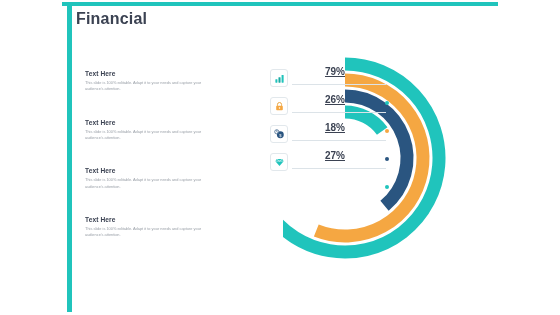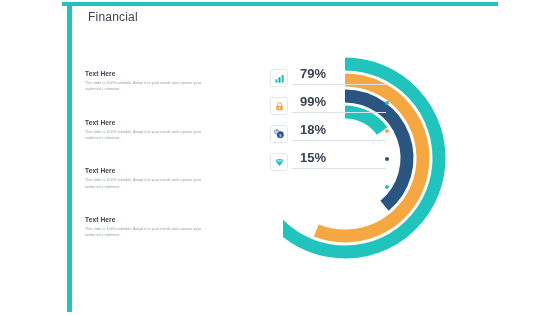--- a/index.html
+++ b/index.html
@@ -37,24 +37,24 @@
     left: 67px;
     top: 2px;
     width: 5px;
     height: 310px;
     background: #20C4BC;
   }
 
   
   .title {
     position: absolute;
-    left: 88px;
+    left: 76px;
     top: 10px;
-    font-size: 12px;
-    font-weight: normal;
+    font-size: 16px;
+    font-weight: bold;
     color: #3B4252;
     letter-spacing: 0.2px;
     white-space: nowrap;
   }
 
   
   .text-col {
     position: absolute;
     left: 85px;
     top: 70px;
@@ -103,24 +103,25 @@
     display: flex;
     align-items: center;
     justify-content: center;
   }
   .lg-icon svg { display: block; }
   .lg-pct {
     position: absolute;
     left: 30px;
     top: 2px;
     width: 70px;
-    text-align: left;
-    font-size: 13px;
+    text-align: center;
+    font-size: 10px;
     font-weight: bold;
     color: #3B4252;
+    text-decoration: underline;
   }
   .lg-line {
     position: absolute;
     left: 22px;
     top: 20px;
     height: 1px;
     width: 94px;
     background: #DCE3E8;
   }
   .lg-dot {
@@ -200,21 +201,21 @@
     </div>
 
     <div class="legend-row">
       <div class="lg-icon">
         <svg width="11" height="11" viewBox="0 0 16 16">
           <path d="M5 7V5.2a3 3 0 016 0V7" fill="none" stroke="#E8A33D" stroke-width="1.4"></path>
           <rect x="3.2" y="7" width="9.6" height="6.6" rx="1.2" fill="#F5A742"></rect>
           <circle cx="8" cy="10.3" r="1.1" fill="#ffffff"></circle>
         </svg>
       </div>
-      <div class="lg-pct">99%</div>
+      <div class="lg-pct">26%</div>
       <div class="lg-line">
         <span class="lg-dot" style="background:#F5A742"></span>
       </div>
     </div>
 
     <div class="legend-row">
       <div class="lg-icon">
         <svg width="11" height="11" viewBox="0 0 16 16">
           <circle cx="9.2" cy="8.4" r="5" fill="#2A5580"></circle>
           <text x="9.2" y="11" font-size="6" font-family="Liberation Sans, sans-serif" fill="#ffffff" text-anchor="middle">$</text>
@@ -228,21 +229,21 @@
       </div>
     </div>
 
     <div class="legend-row">
       <div class="lg-icon">
         <svg width="11" height="11" viewBox="0 0 16 16">
           <path d="M4 3h8l2 3-6 7-6-7z" fill="#20C4BC"></path>
           <path d="M4 3l4 3 4-3M2 6h12" fill="none" stroke="#ffffff" stroke-width="0.8"></path>
         </svg>
       </div>
-      <div class="lg-pct">15%</div>
+      <div class="lg-pct">27%</div>
       <div class="lg-line">
         <span class="lg-dot" style="background:#20C4BC"></span>
       </div>
     </div>
 
   </div>
 
 </div>
 
 </body></html>

